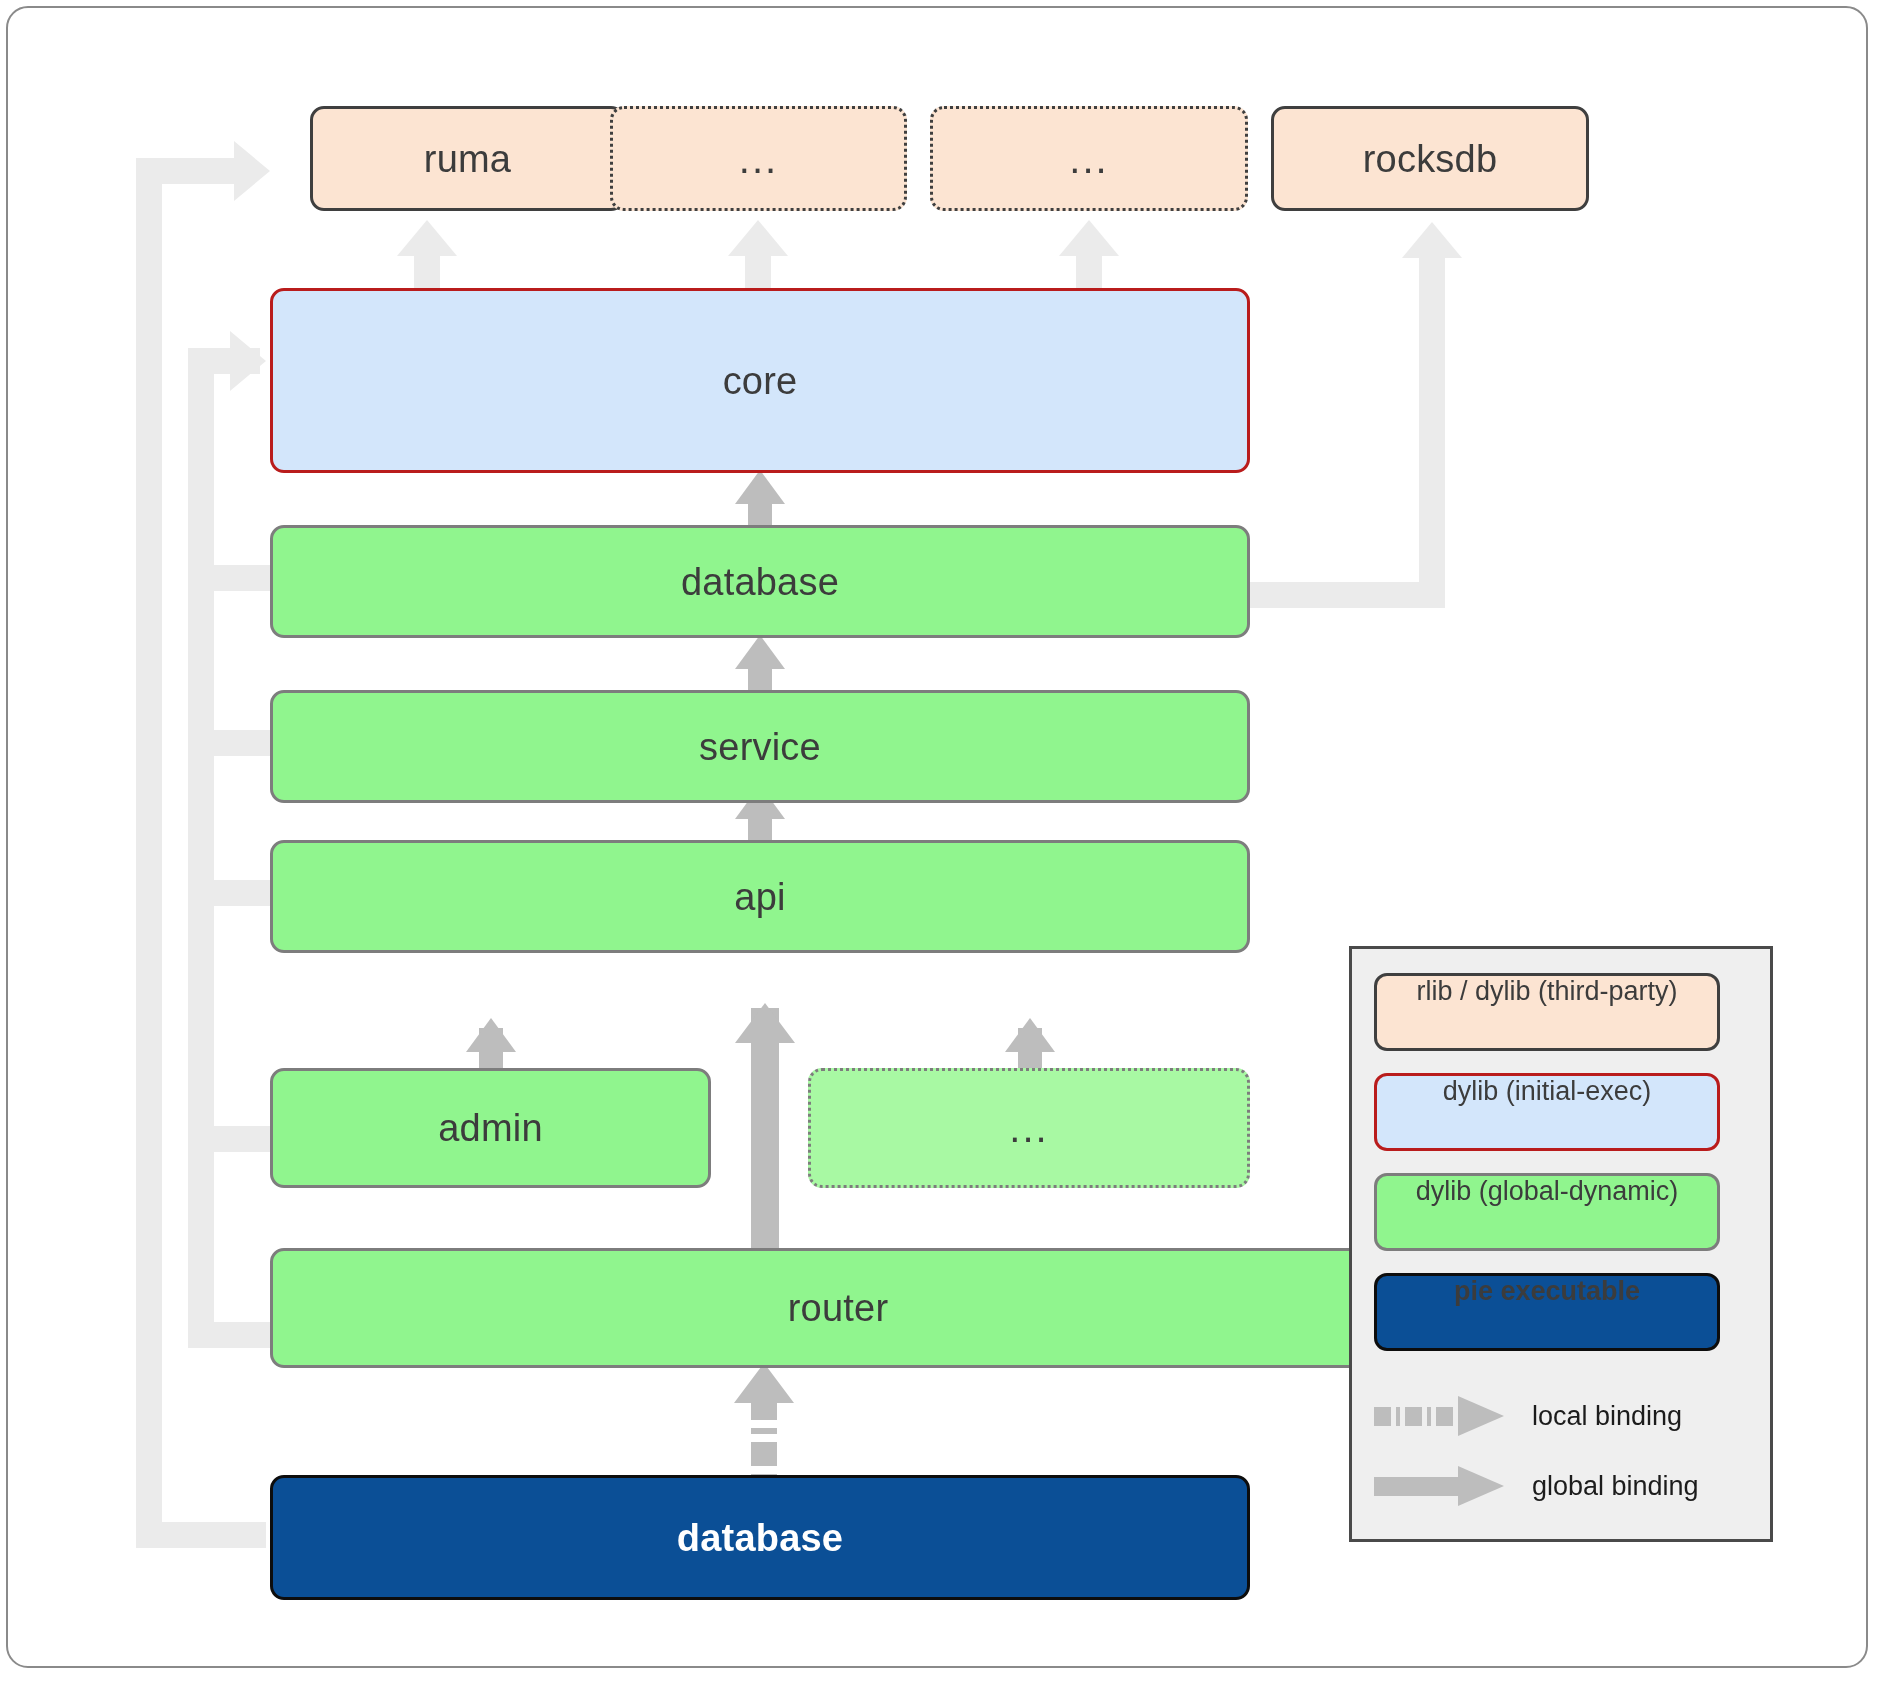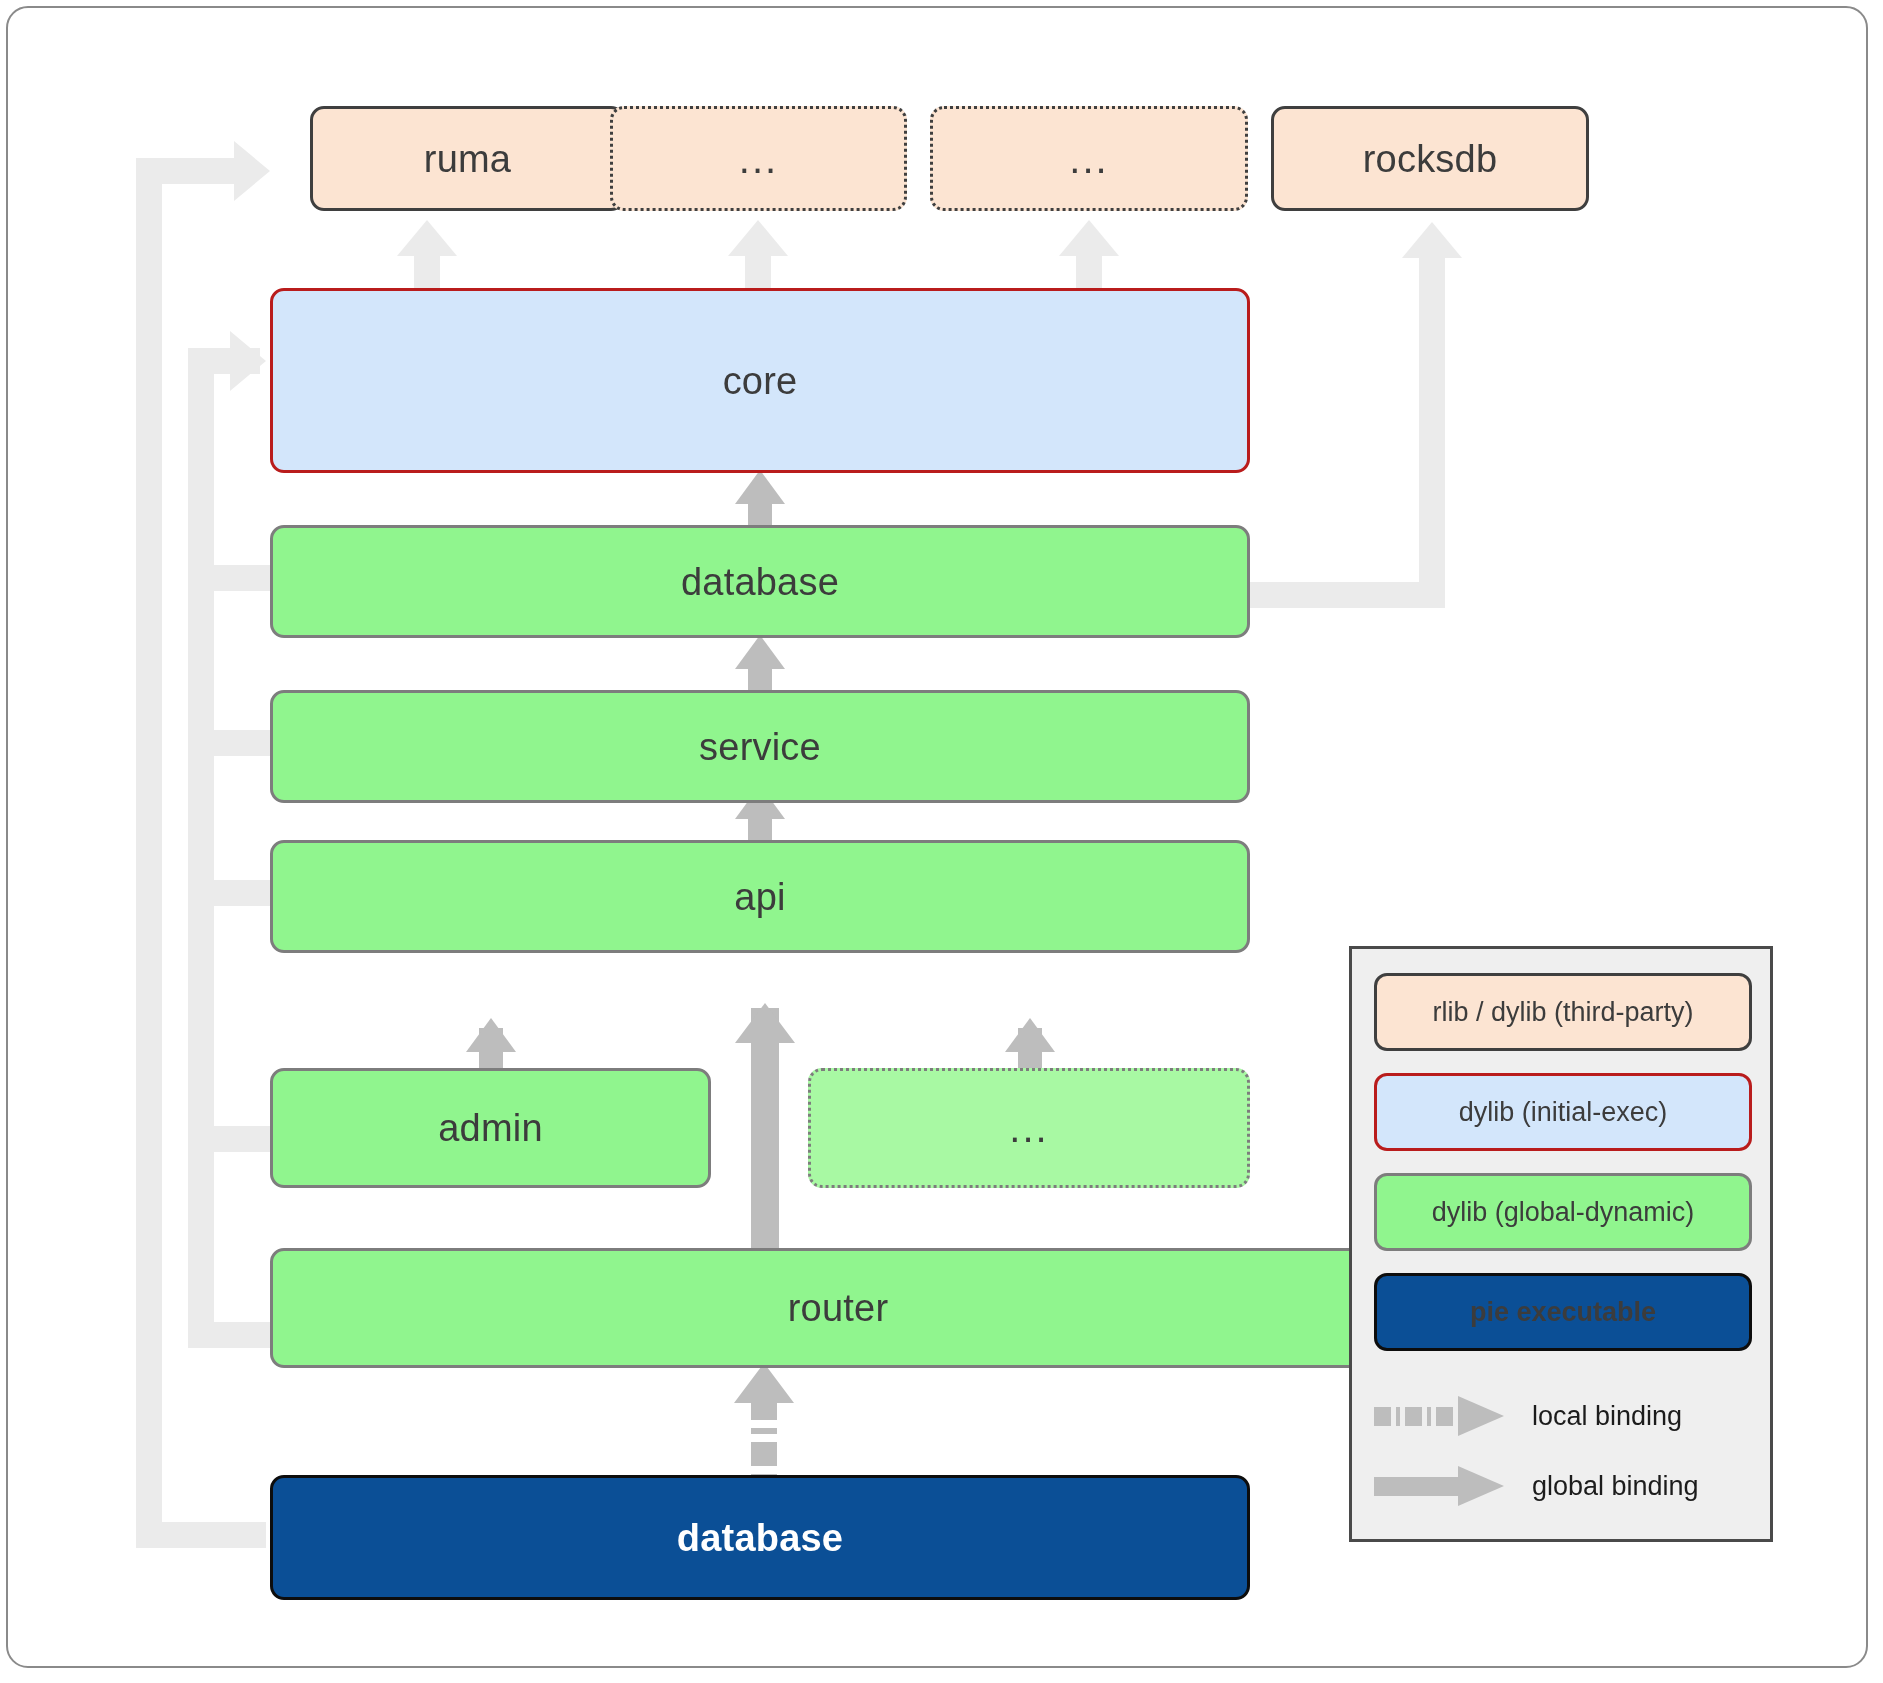--- a/index.html
+++ b/index.html
@@ -114,26 +114,26 @@
     width: 424px;
     height: 596px;
     background: #efefef;
     border: 3px solid #4a4a4a;
     box-sizing: border-box;
     z-index: 6;
   }
   .lg-swatch {
     position: absolute;
     left: 22px;
-    width: 378px;
+    width: 346px;
     height: 78px;
     box-sizing: border-box;
     border-radius: 13px;
     display: flex;
-    align-items: center;
+    align-items: flex-start;
     justify-content: center;
     font-size: 27px;
     color: #3c3c3c;
   }
   .lg-row {
     position: absolute;
     left: 22px;
     width: 384px;
     height: 58px;
     display: flex;

